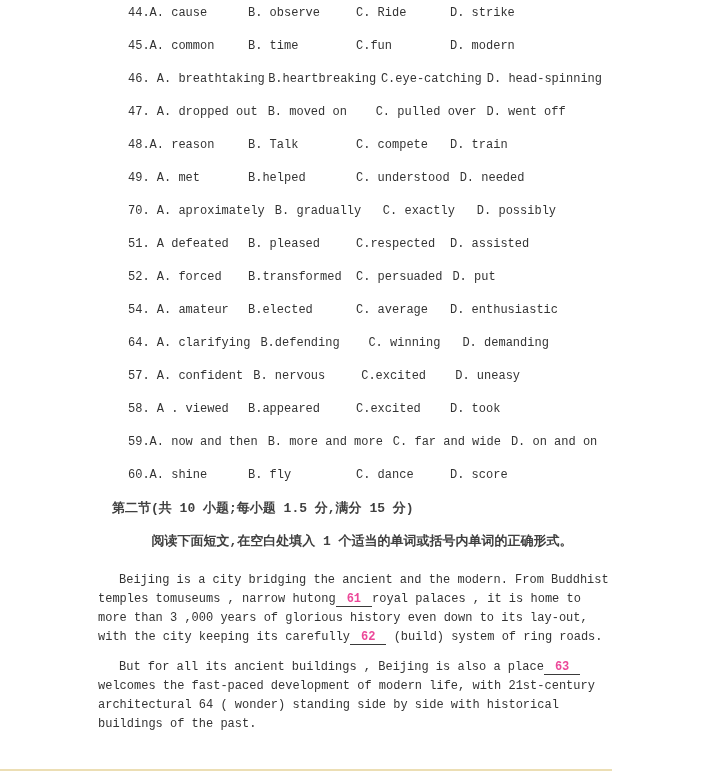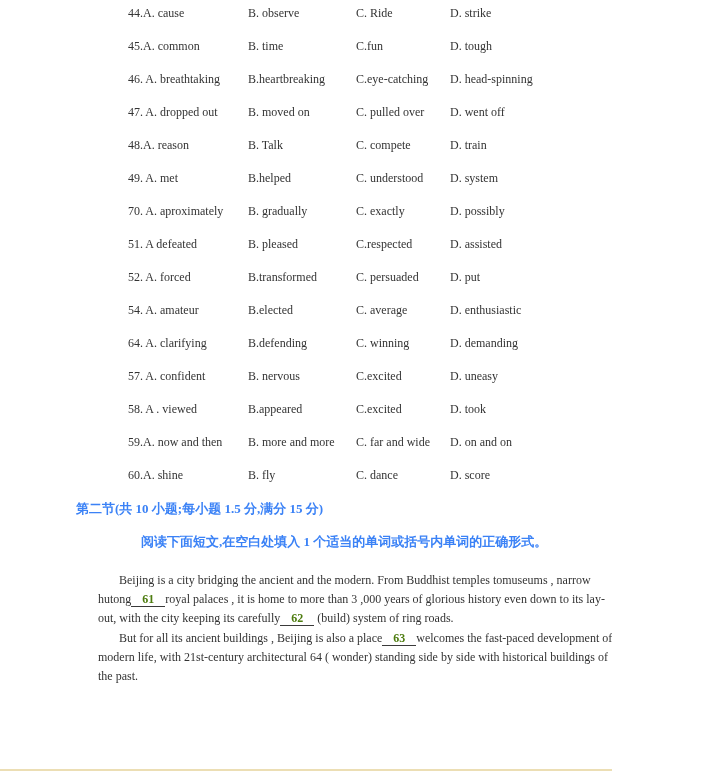--- a/index.html
+++ b/index.html
@@ -2,65 +2,65 @@
 <html><head>
 <meta charset="utf-8">
 <style>
   html, body { margin: 0; padding: 0; background: #ffffff; }
   .page {
     position: relative;
     width: 612px;
     height: 771px;
     background: #ffffff;
     overflow: hidden;
-    font-family: Liberation Serif, serif;
+    font-family: Liberation Mono, monospace;
     font-size: 12px;
     color: #333333;
   }
   .content { padding-top: 5px; }
 
   
   .question-list { margin-left: 128px; }
   .q-row {
     display: flex;
     line-height: 16px;
     margin-bottom: 17px;
     white-space: nowrap;
   }
   .q-row span { box-sizing: border-box; padding-right: 10px; }
   .q-a { min-width: 120px; }
   .q-b { min-width: 108px; }
   .q-c { min-width: 94px; }
 
   
   .heading {
-    margin-left: 76px;
+    margin-left: 112px;
     font-weight: bold;
-    color: #3b82f6;
+    color: #404040;
     font-size: 13px;
     line-height: 17px;
   }
   .heading-1 { margin-top: 10px; }
   .heading-2 { margin-top: 16px; text-align: center; }
 
   
   .passage {
     margin-left: 98px;
     width: 515px;
     margin-top: 21px;
     line-height: 19px;
   }
   .passage p {
     margin: 0;
     text-indent: 21px;
   }
-  .passage p + p { margin-top: 1px; }
+  .passage p + p { margin-top: 11px; }
   .blank {
     font-weight: bold;
-    color: #4d7c0f;
+    color: #ec4899;
     border-bottom: 1px solid #3a3a3a;
     padding: 0 11px;
     text-indent: 0;
     display: inline-block;
     line-height: 14px;
   }
 
   
   .bottom-rule {
     position: absolute;
@@ -78,21 +78,21 @@
         <div class="q-row">
           <span class="q-a">44.A. cause</span>
           <span class="q-b">B. observe</span>
           <span class="q-c">C. Ride</span>
           <span class="q-d">D. strike</span>
         </div>
         <div class="q-row">
           <span class="q-a">45.A. common</span>
           <span class="q-b">B. time</span>
           <span class="q-c">C.fun</span>
-          <span class="q-d">D. tough</span>
+          <span class="q-d">D. modern</span>
         </div>
         <div class="q-row">
           <span class="q-a">46. A. breathtaking</span>
           <span class="q-b">B.heartbreaking</span>
           <span class="q-c">C.eye-catching</span>
           <span class="q-d">D. head-spinning</span>
         </div>
         <div class="q-row">
           <span class="q-a">47. A. dropped out</span>
           <span class="q-b">B. moved on</span>
@@ -102,21 +102,21 @@
         <div class="q-row">
           <span class="q-a">48.A. reason</span>
           <span class="q-b">B. Talk</span>
           <span class="q-c">C. compete</span>
           <span class="q-d">D. train</span>
         </div>
         <div class="q-row">
           <span class="q-a">49. A. met</span>
           <span class="q-b">B.helped</span>
           <span class="q-c">C. understood</span>
-          <span class="q-d">D. system</span>
+          <span class="q-d">D. needed</span>
         </div>
         <div class="q-row">
           <span class="q-a">70. A. aproximately</span>
           <span class="q-b">B. gradually</span>
           <span class="q-c">C. exactly</span>
           <span class="q-d">D. possibly</span>
         </div>
         <div class="q-row">
           <span class="q-a">51. A defeated</span>
           <span class="q-b">B. pleased</span>

